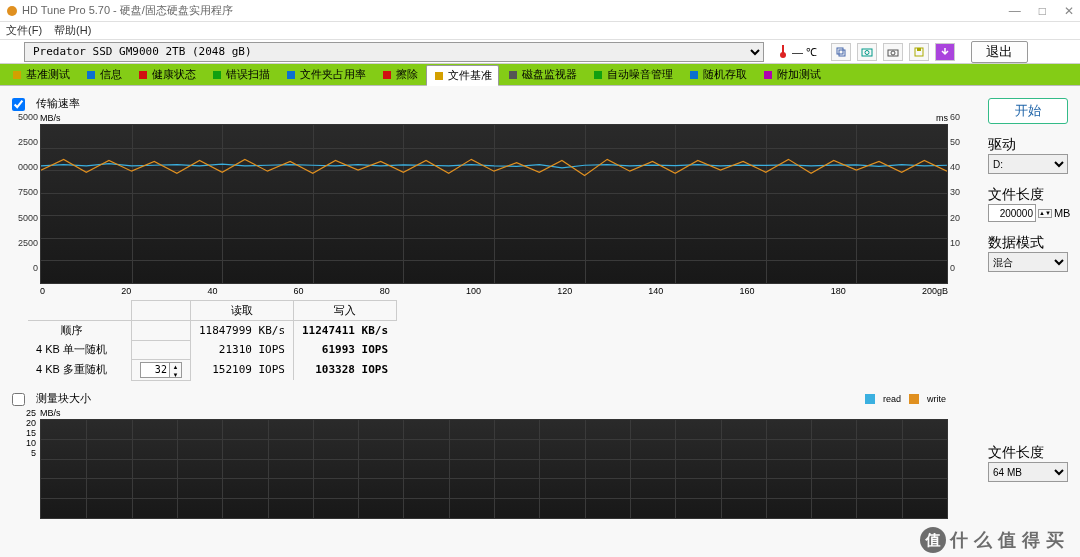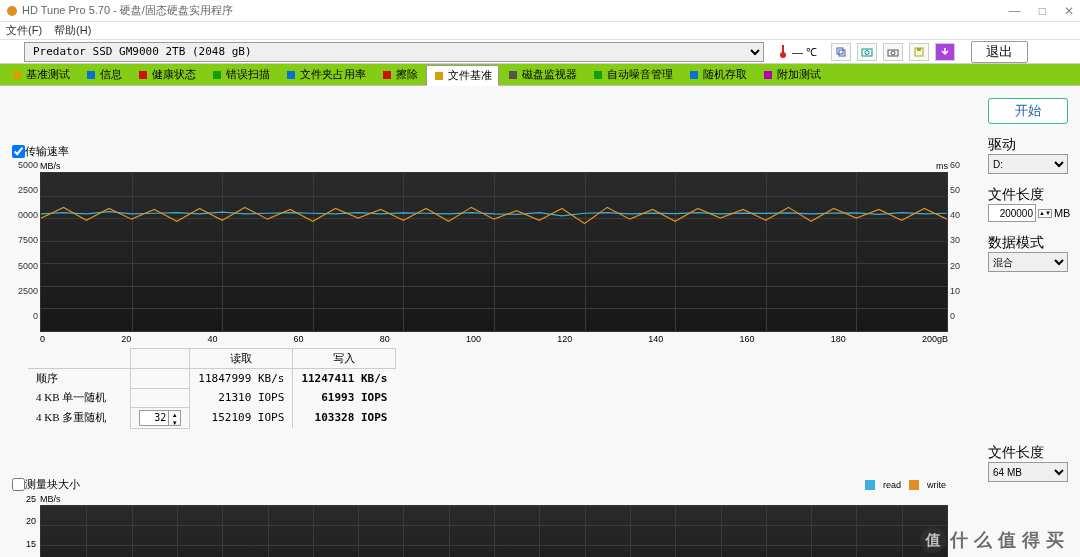--- a/index.html
+++ b/index.html
@@ -28,52 +28,52 @@
 .tab { display: flex; align-items: center; gap: 3px; padding: 2px 6px; border: 1px solid transparent; cursor: pointer; font-size: 11px; }
 .tab.active { border: 1px solid #999; border-bottom: 1px solid #fff; background: #fff; border-radius: 2px 2px 0 0; margin-bottom: -1px; }
 .tab .ticon { width: 12px; height: 12px; display: inline-block; }
 
 
 .content { position: relative; padding: 10px 12px; height: calc(557px - 22px - 18px - 24px - 22px); background: #f8f8f8; display: flex; gap: 12px; }
 .leftcol { flex: 1; }
 .rightcol { width: 80px; display: flex; flex-direction: column; gap: 8px; padding-top: 2px; }
 
 
-.chk { display: flex; align-items: center; gap: 0; margin-bottom: 2px; margin-top: 48px; }
+.chk { display: flex; align-items: flex-end; gap: 11px; margin-bottom: 2px; }
 .chartwrap { position: relative; }
 .yaxisL, .yaxisR { position: absolute; top: 0; height: 160px; width: 28px; display: flex; flex-direction: column; justify-content: space-between; font-size: 9px; font-family: monospace; color: #333; }
 .yaxisL { left: -2px; text-align: right; align-items: flex-end; }
 .yaxisR { right: -2px; text-align: left; align-items: flex-start; }
 .yaxisL > div, .yaxisR > div { line-height: 1; }
 .ylabelrow { display: flex; justify-content: space-between; padding: 0 28px 1px 28px; font-size: 9px; font-family: monospace; }
 .chart { margin: 0 28px; height: 160px; background: linear-gradient(#2a2a2a,#181818); border: 1px solid #333; position: relative; overflow: hidden; }
 .gridline-h { position: absolute; left: 0; right: 0; border-top: 1px solid #3a3a3a; }
 .gridline-v { position: absolute; top: 0; bottom: 0; border-left: 1px solid #3a3a3a; }
 .chart svg { position: absolute; inset: 0; }
 .xaxis { margin: 2px 28px 4px; display: flex; justify-content: space-between; font-family: monospace; font-size: 9px; }
 .xaxis span:last-child::after { content: "gB"; }
 
 
 .restable { border-collapse: collapse; margin-left: 16px; }
 .restable th, .restable td { border: 1px solid #ccc; padding: 2px 8px; font-family: monospace; font-size: 11px; white-space: nowrap; }
-.restable td.lbl { text-align: left; border: none; padding-right: 24px; font-family: Liberation Serif, serif; }
+.restable td.lbl { text-align: center; border: none; padding-right: 24px; font-family: Liberation Sans, sans-serif; }
 .restable td.val { text-align: right; border: none; font-weight: bold; }
 .restable td.valL { text-align: right; border: none; border-right: 1px solid #ccc; padding-right: 8px; }
 .restable tr.hdr td { border-bottom: 1px solid #ccc; }
 .restable .hdr .h1 { border-right: 1px solid #ccc; }
 .spinbox { display: inline-flex; border: 1px solid #999; height: 16px; }
 .spinbox input { width: 28px; border: none; text-align: right; font-family: monospace; font-size: 10px; padding-right: 2px; }
 .spinbox .arrows { width: 12px; display: flex; flex-direction: column; font-size: 6px; line-height: 8px; text-align: center; border-left: 1px solid #999; }
 
 
 .chart2wrap { margin-top: 10px; }
 .chart2 { margin: 0 28px; height: 100px; background: linear-gradient(#2a2a2a,#181818); border: 1px solid #333; position: relative; }
 .legend2 { position: absolute; right: 30px; top: -14px; display: flex; gap: 8px; font-size: 9px; font-family: monospace; align-items: center; }
 .lsw { width: 10px; height: 10px; display: inline-block; }
-.yaxisL2 { position: absolute; top: 0; height: 100px; width: 24px; display: flex; flex-direction: column; justify-content: space-between; font-size: 9px; font-family: monospace; text-align: right; align-items: flex-end; }
+.yaxisL2 { position: absolute; top: 0; height: 100px; width: 24px; display: flex; flex-direction: column; font-size: 9px; font-family: monospace; text-align: right; align-items: flex-end; }
 
 
 .startbtn { width: 100%; padding: 3px 0; border: 1px solid #3b8; background: #fff; color: #26a; border-radius: 3px; cursor: pointer; }
 .rlabel { font-size: 14px; margin-top: 4px; }
 .rselect { width: 100%; height: 20px; border: 1px solid #999; font-size: 10px; }
 .rrow { display: flex; align-items: center; gap: 2px; }
 .rnum { width: 48px; height: 18px; border: 1px solid #999; font-size: 10px; text-align: right; padding-right: 2px; }
 
 
 .watermark { position: absolute; right: 10px; bottom: 4px; display: flex; align-items: center; gap: 4px; opacity: 0.7; font-size: 18px; letter-spacing: 6px; color: #333; font-weight: bold; }

